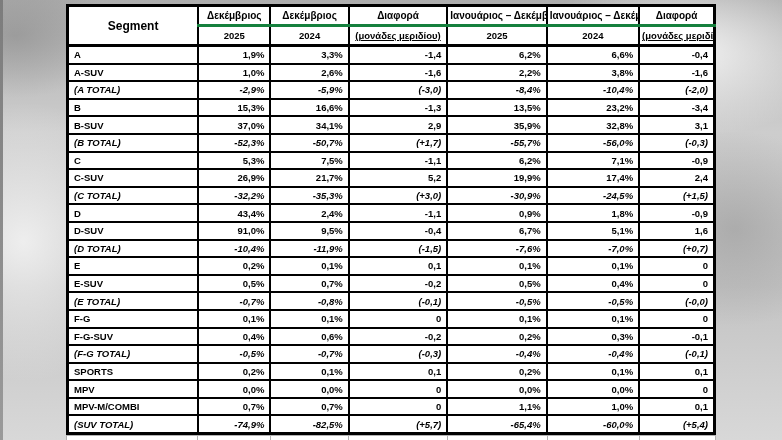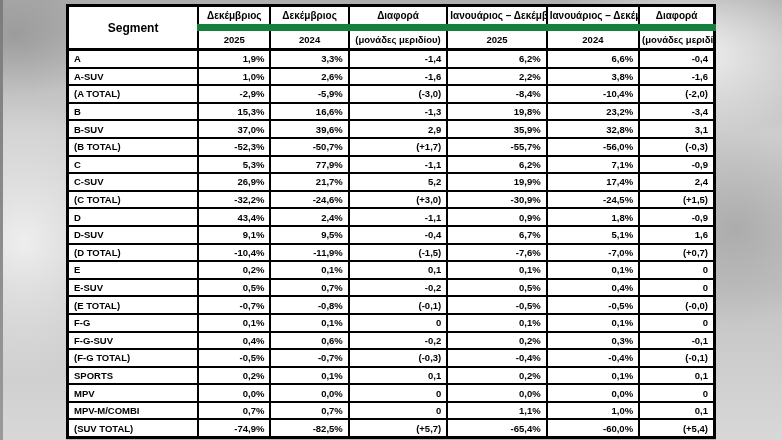--- a/index.html
+++ b/index.html
@@ -19,28 +19,28 @@
 
   table{border-collapse:collapse;table-layout:fixed;width:650px;background:#fff;color:#000;}
   .main-table{border:3px solid #000;}
   .main-table th,.main-table td{border:2px solid #000;overflow:hidden;white-space:nowrap;}
 
   col.c-seg{width:130px;} col.c1{width:72px;} col.c2{width:78px;} col.c3{width:98px;}
   col.c4{width:99px;} col.c5{width:92px;} col.c6{width:75px;}
 
   thead th{font-weight:bold;text-align:center;padding:1px 2px;}
   .hdr-line1 th{font-size:10px;height:15px;border-bottom:1px solid #8a8a8a;}
-  .hdr-line2 th{font-size:9.5px;height:15px;border-top:7px solid #15803d;border-bottom:3px solid #000;}
+  .hdr-line2 th{font-size:9.5px;height:15px;border-top:3px solid #15803d;border-bottom:3px solid #000;}
   th.seg-hdr{font-size:12px;border-bottom:3px solid #000;}
-  .hdr-sub{font-size:7.5px;font-weight:bold;}
+  .hdr-sub{font-size:7.5px;font-weight:bold;text-decoration:underline;}
 
   .dt td{font-size:9.5px;font-weight:bold;height:15.6px;padding:0 5px;}
   .dt td.seg{text-align:left;}
   .dt td.val{text-align:right;}
-  .dt.total td{}
+  .dt.total td{font-style:italic;}
 
   .footer-table td{border:1px solid #b3b3b3;font-size:9.5px;font-weight:bold;height:14px;padding:0 5px;background:#fff;}
   .footer-table td.seg{text-align:left;}
   .footer-table td.val{text-align:right;}
 </style>
 </head>
 <body>
 
 <div class="stage">
   <div class="left-edge"></div>
@@ -102,81 +102,81 @@
           <td class="val">(-3,0)</td>
           <td class="val">-8,4%</td>
           <td class="val">-10,4%</td>
           <td class="val">(-2,0)</td>
         </tr>
         <tr class="dt">
           <td class="seg">B</td>
           <td class="val">15,3%</td>
           <td class="val">16,6%</td>
           <td class="val">-1,3</td>
-          <td class="val">19,8%</td>
+          <td class="val">13,5%</td>
           <td class="val">23,2%</td>
           <td class="val">-3,4</td>
         </tr>
         <tr class="dt">
           <td class="seg">B-SUV</td>
           <td class="val">37,0%</td>
-          <td class="val">39,6%</td>
+          <td class="val">34,1%</td>
           <td class="val">2,9</td>
           <td class="val">35,9%</td>
           <td class="val">32,8%</td>
           <td class="val">3,1</td>
         </tr>
         <tr class="dt total">
           <td class="seg">(B TOTAL)</td>
           <td class="val">-52,3%</td>
           <td class="val">-50,7%</td>
           <td class="val">(+1,7)</td>
           <td class="val">-55,7%</td>
           <td class="val">-56,0%</td>
           <td class="val">(-0,3)</td>
         </tr>
         <tr class="dt">
           <td class="seg">C</td>
           <td class="val">5,3%</td>
-          <td class="val">77,9%</td>
+          <td class="val">7,5%</td>
           <td class="val">-1,1</td>
           <td class="val">6,2%</td>
           <td class="val">7,1%</td>
           <td class="val">-0,9</td>
         </tr>
         <tr class="dt">
           <td class="seg">C-SUV</td>
           <td class="val">26,9%</td>
           <td class="val">21,7%</td>
           <td class="val">5,2</td>
           <td class="val">19,9%</td>
           <td class="val">17,4%</td>
           <td class="val">2,4</td>
         </tr>
         <tr class="dt total">
           <td class="seg">(C TOTAL)</td>
           <td class="val">-32,2%</td>
-          <td class="val">-24,6%</td>
+          <td class="val">-35,3%</td>
           <td class="val">(+3,0)</td>
           <td class="val">-30,9%</td>
           <td class="val">-24,5%</td>
           <td class="val">(+1,5)</td>
         </tr>
         <tr class="dt">
           <td class="seg">D</td>
           <td class="val">43,4%</td>
           <td class="val">2,4%</td>
           <td class="val">-1,1</td>
           <td class="val">0,9%</td>
           <td class="val">1,8%</td>
           <td class="val">-0,9</td>
         </tr>
         <tr class="dt">
           <td class="seg">D-SUV</td>
-          <td class="val">9,1%</td>
+          <td class="val">91,0%</td>
           <td class="val">9,5%</td>
           <td class="val">-0,4</td>
           <td class="val">6,7%</td>
           <td class="val">5,1%</td>
           <td class="val">1,6</td>
         </tr>
         <tr class="dt total">
           <td class="seg">(D TOTAL)</td>
           <td class="val">-10,4%</td>
           <td class="val">-11,9%</td>

